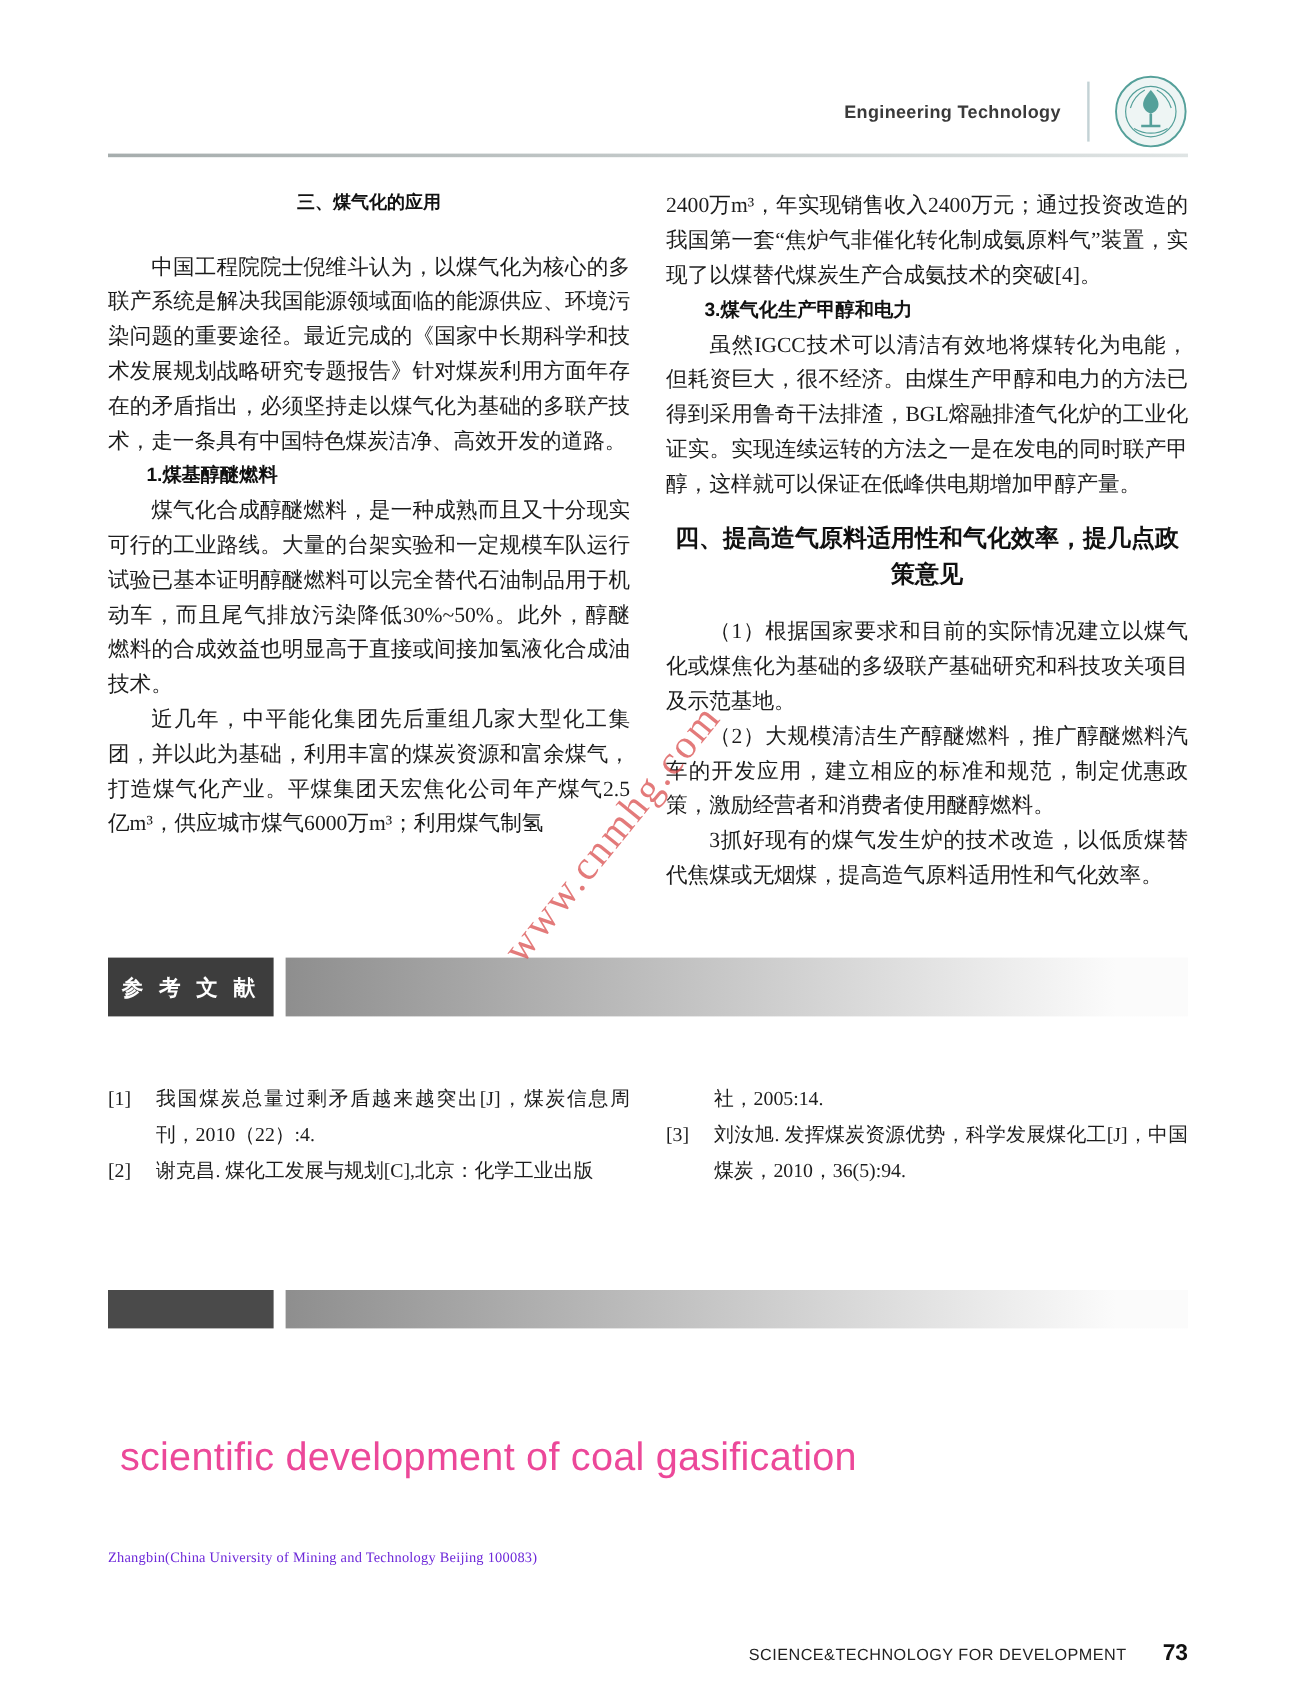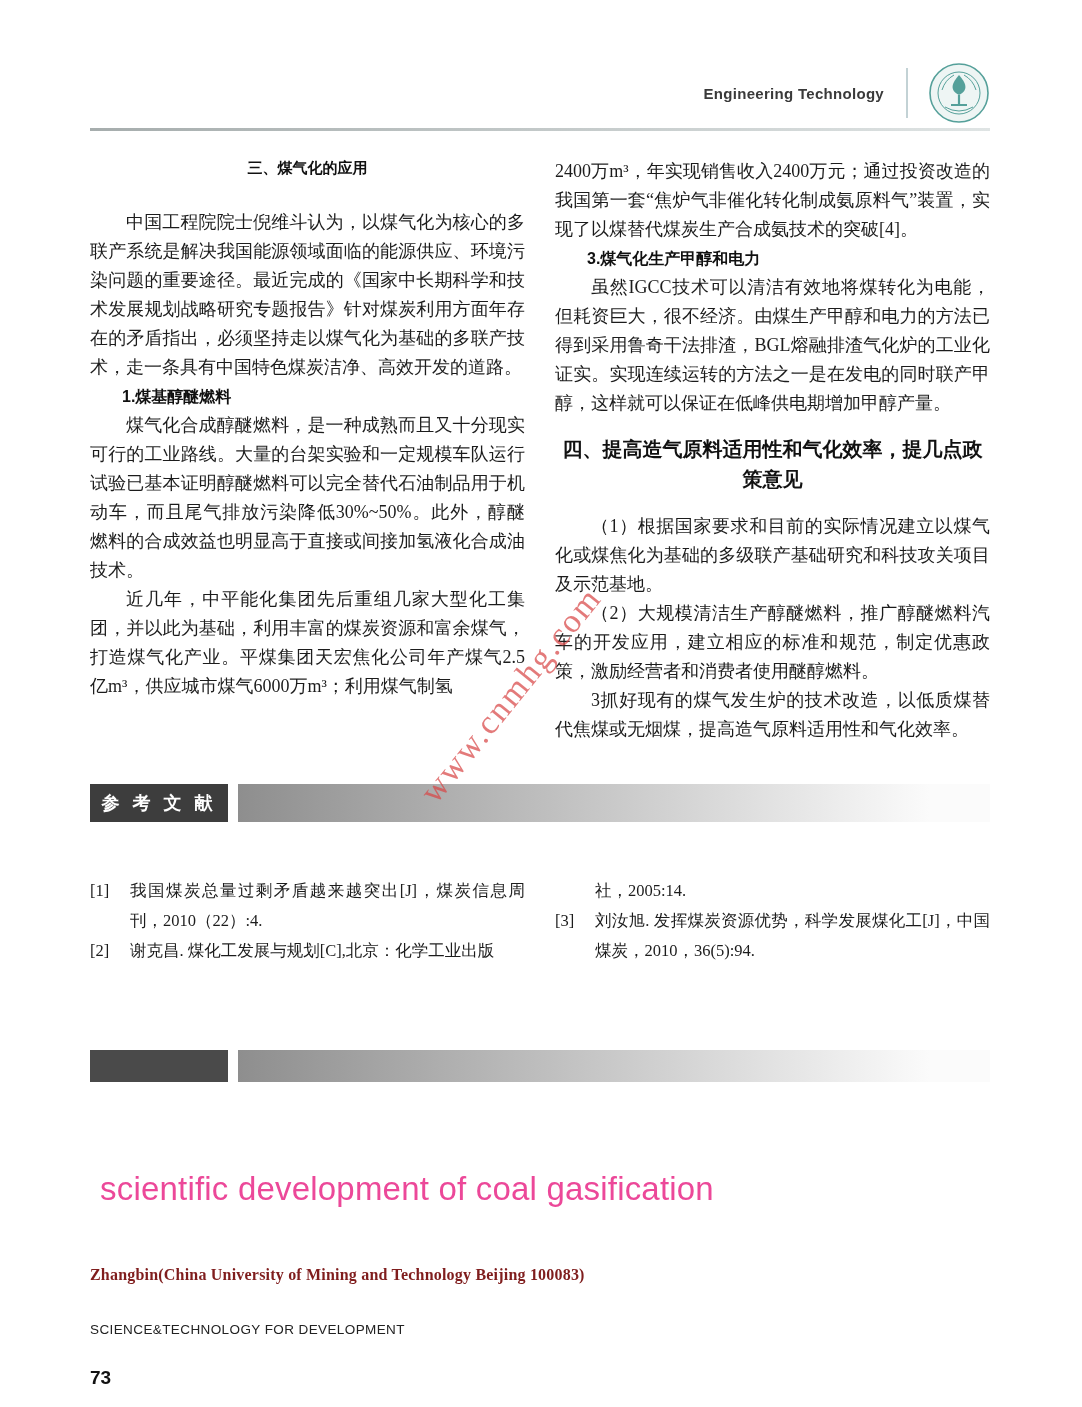--- a/index.html
+++ b/index.html
@@ -52,21 +52,21 @@
     text-align:justify; text-justify:inter-character;
   }
   .indent { text-indent:2em; }
   .subhead {
     font-family:"Liberation Sans","DejaVu Sans",sans-serif;
     font-weight:bold; font-size:16px; line-height:29px; color:#111;
     text-indent:2em;
   }
 
   
-  .ref-bar { display:flex; margin-top:40px; height:38px; }
+  .ref-bar { display:flex; margin-top:54px; height:49px; }
   .ref-box {
     width:138px; background:#3d3d3d; color:#fff;
     font-family:"Liberation Sans","DejaVu Sans",sans-serif;
     font-size:18px; font-weight:bold; letter-spacing:4px;
     display:flex; align-items:center; justify-content:center;
     flex-shrink:0;
   }
   .bar-gap { width:10px; flex-shrink:0; }
   .bar-gradient { flex:1; background:linear-gradient(to right,#8e8e8e,#fbfbfb 92%); }
 
@@ -79,27 +79,27 @@
   .deco-bar { display:flex; margin-top:84px; height:32px; }
   .deco-box { width:138px; background:#4a4a4a; flex-shrink:0; }
 
   
   .en-title {
     font-family:"Liberation Sans","DejaVu Sans",sans-serif;
     font-size:33px; font-weight:400; color:#ec4899;
     margin:88px 0 0 10px; letter-spacing:.2px;
   }
   .author-line {
-    margin-top:58px; font-size:16px; color:#7f1d1d; letter-spacing:.2px;font-weight:bold;
+    margin-top:58px; font-size:12px; color:#6d28d9; letter-spacing:.2px;
   }
 
   
   .footer {
     position:absolute; left:90px; right:92px; bottom:18px;
-    display:flex; justify-content:flex-end; align-items:baseline; gap:30px;flex-direction:column;
+    display:flex; justify-content:flex-end; align-items:baseline; gap:30px;
   }
   .footer-journal {
     font-family:"Liberation Sans","DejaVu Sans",sans-serif;
     font-size:13.5px; color:#222; letter-spacing:.4px; font-weight:500;
   }
   .footer-page {
     font-family:"Liberation Sans","DejaVu Sans",sans-serif;
     font-size:19px; font-weight:bold; color:#111;
   }
 

